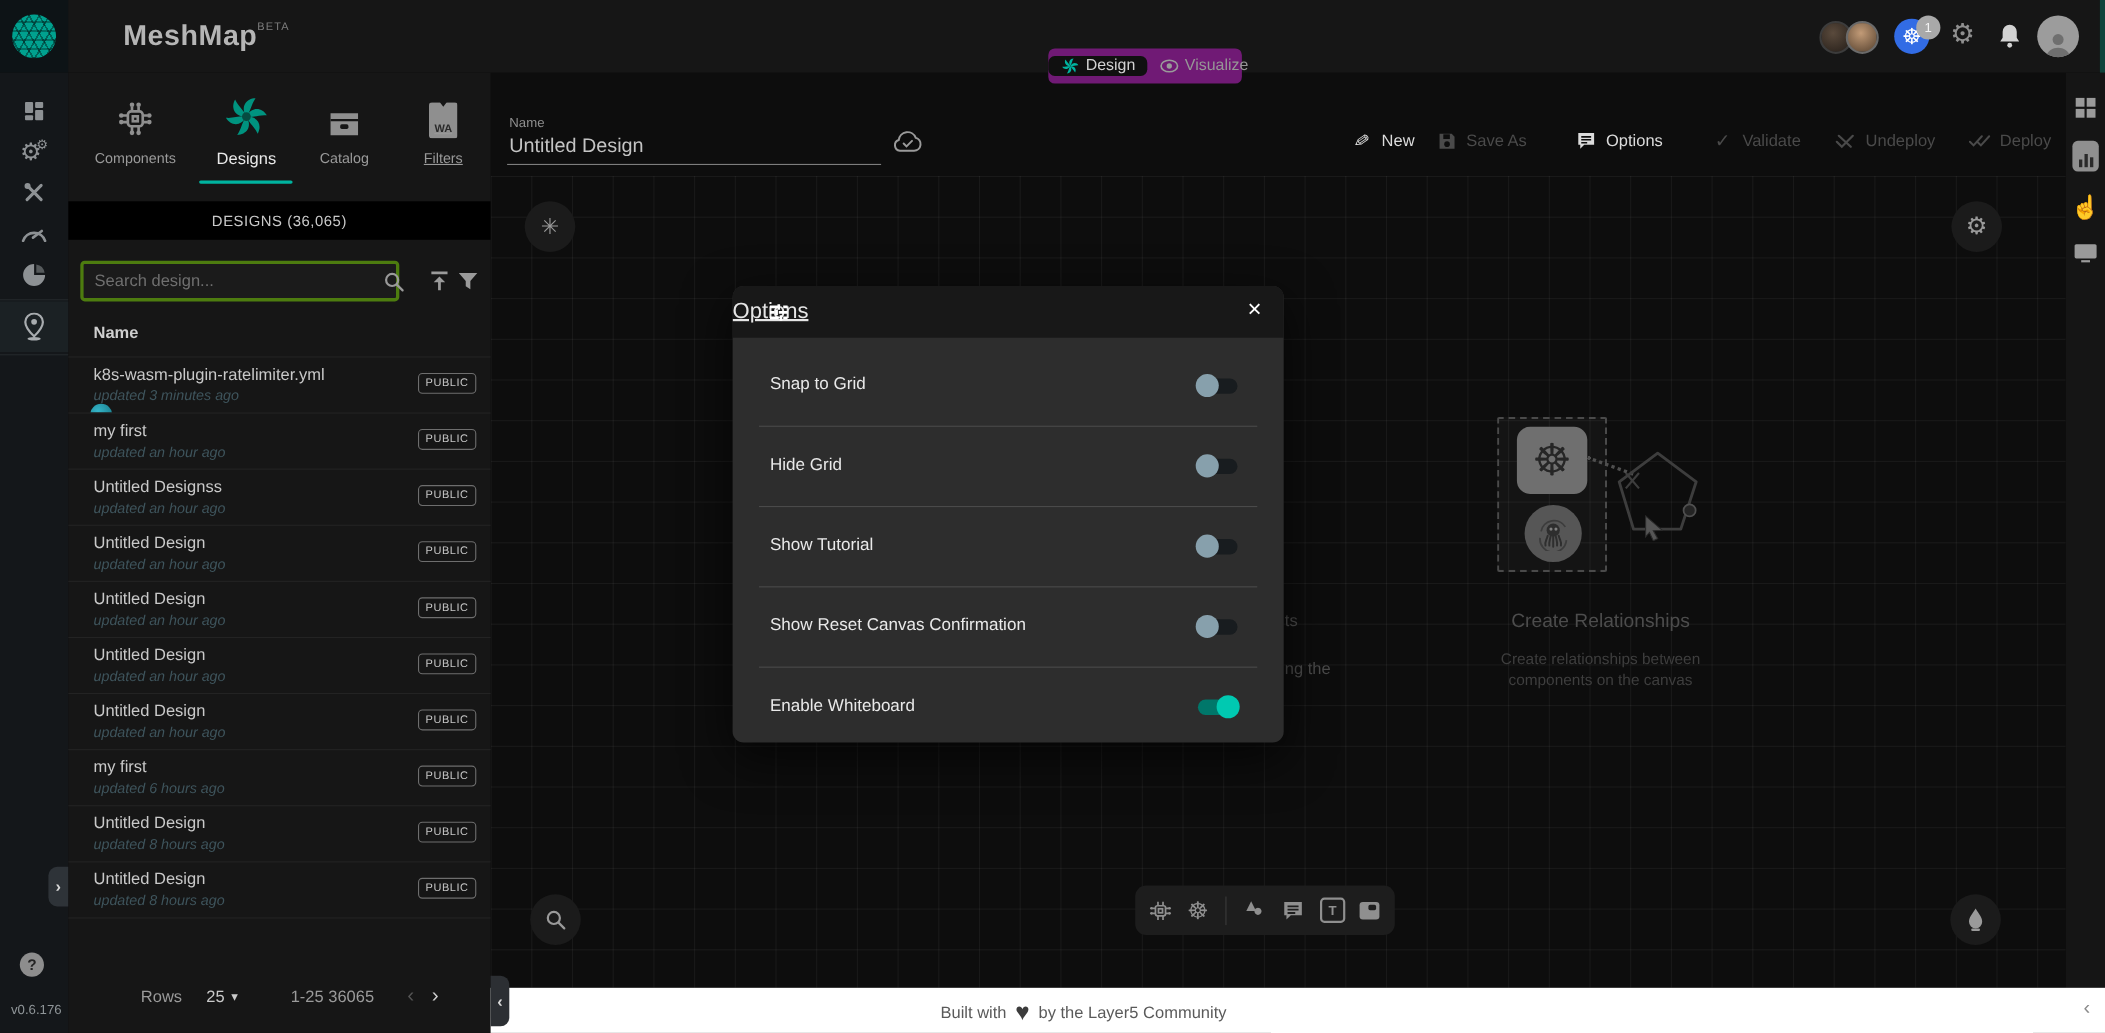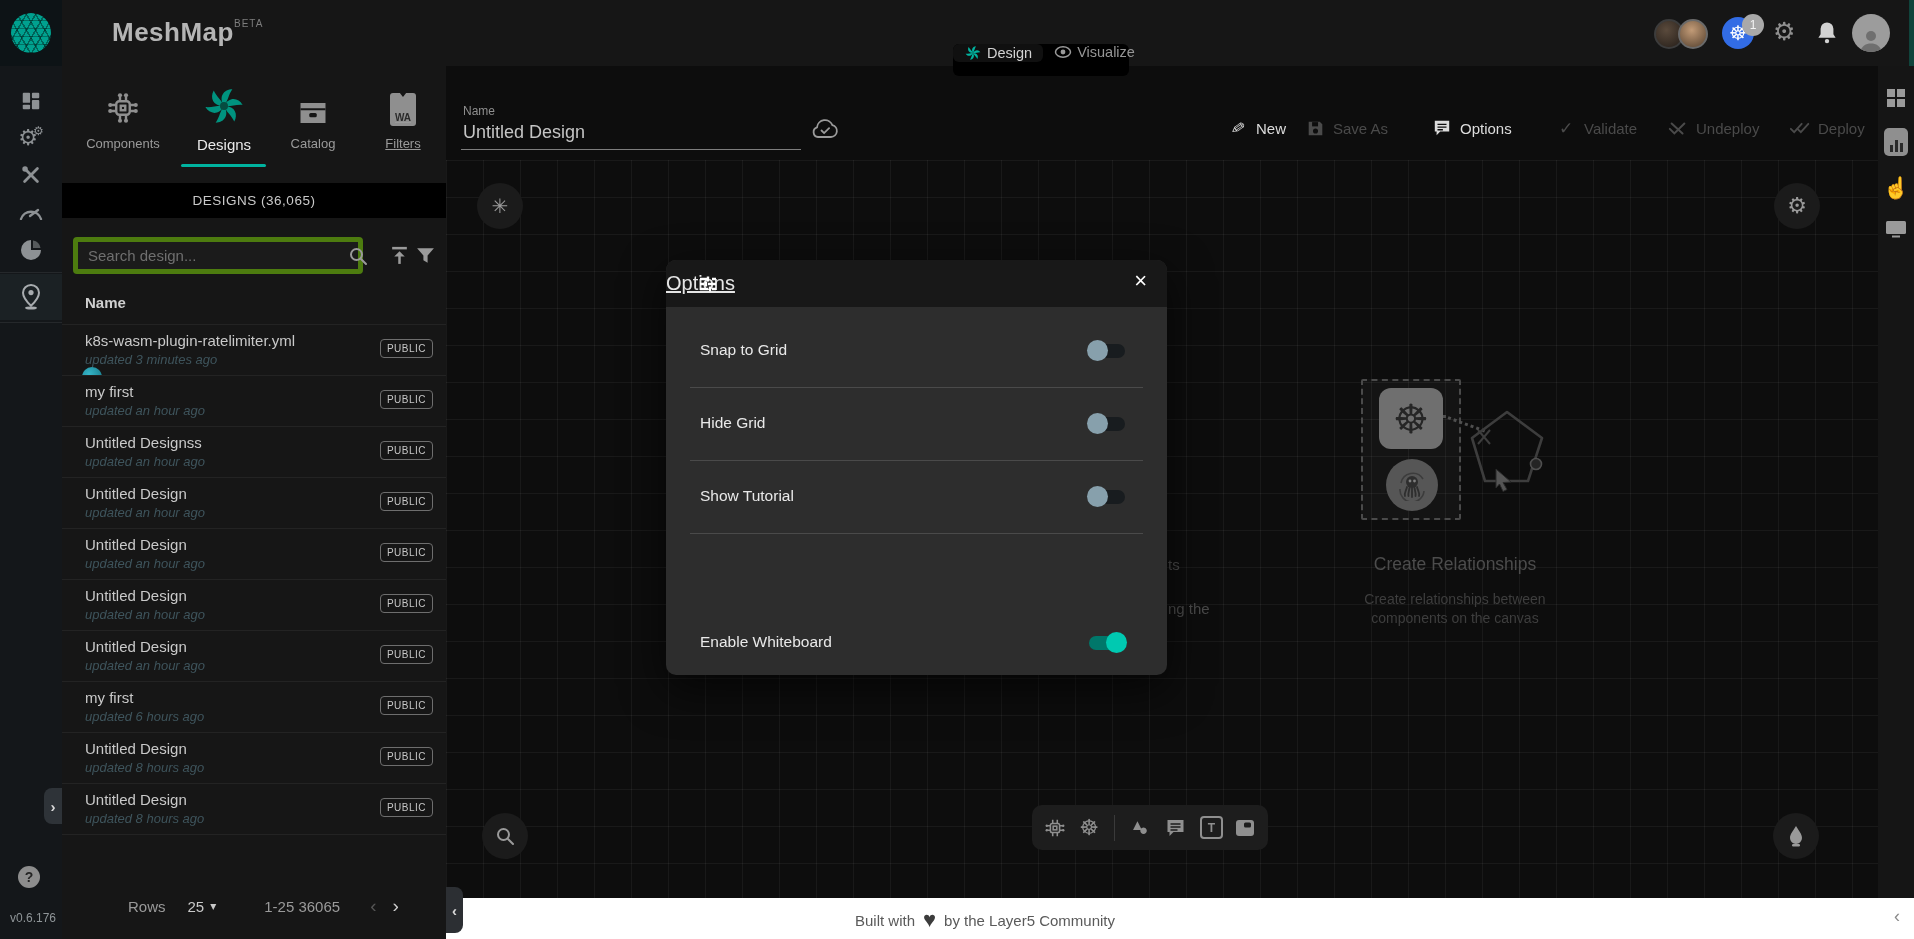--- a/index.html
+++ b/index.html
@@ -11,22 +11,22 @@
   .header{left:0;top:0;width:1914px;height:66px;background:#161616;z-index:40;}
   .logo-box{left:0;top:0;width:62px;height:66px;background:#0d1316;}
   .logo-circle{left:11px;top:13px;width:40px;height:40px;border-radius:50%;
      background:
        repeating-linear-gradient(60deg, rgba(0,0,0,.38) 0 1.5px, transparent 1.5px 8px),
        repeating-linear-gradient(-60deg, rgba(0,0,0,.38) 0 1.5px, transparent 1.5px 8px),
        repeating-linear-gradient(0deg, rgba(0,0,0,.30) 0 1.5px, transparent 1.5px 8px),
        #00A18F;}
   .app-title{left:112px;top:17px;font-size:26px;font-weight:bold;color:#b5b5b5;letter-spacing:.5px;}
   .app-beta{font-size:10px;color:#7d7d7d;vertical-align:14px;letter-spacing:1px;font-weight:normal;}
-  .mode-group{left:953px;top:44px;width:176px;height:32px;background:#000000;border-radius:6px;
-     display:flex;align-items:flex-start;}
+  .mode-group{left:953px;top:44px;width:176px;height:32px;background:#701a75;border-radius:6px;
+     display:flex;align-items:center;}
   .mode-seg{display:flex;align-items:center;gap:5px;padding:0 11px;border-radius:6px;font-size:14.5px;color:#969696;}
   .mode-seg.active{background:#101010;color:#d2d2d2;}
   .hdr-avatar{border-radius:50%;}
   .k8s-chip{left:1722px;top:17px;width:32px;height:32px;border-radius:50%;background:#326CE5;
      display:flex;align-items:center;justify-content:center;color:#fff;font-size:20px;}
   .k8s-badge{left:1742px;top:14px;width:22px;height:22px;border-radius:50%;background:#a9a9a9;
      color:#f4f4f4;font-size:12px;display:flex;align-items:center;justify-content:center;z-index:2;}
   .hdr-glyph{font-size:25px;color:#8f8f8f;line-height:1;}
   .profile-circle{left:1852px;top:14px;width:38px;height:38px;border-radius:50%;background:#9c9c9c;
      display:flex;align-items:flex-end;justify-content:center;overflow:hidden;}
@@ -42,21 +42,21 @@
      font-weight:bold;font-size:14px;display:flex;align-items:center;justify-content:center;}
   .version{left:6px;top:845px;width:54px;text-align:center;font-size:12px;color:#8f9598;}
   
   .panel{left:62px;top:66px;width:384px;height:873px;background:#161616;z-index:20;}
   .tab{position:absolute;top:20px;width:90px;text-align:center;color:#9a9a9a;font-size:13px;}
   .tab .tab-icon{height:40px;display:flex;align-items:flex-end;justify-content:center;margin-bottom:10px;}
   .tab.active{color:#e9e9e9;font-size:15px;}
   .tab-underline{left:119px;top:98px;width:85px;height:3px;background:#00B39F;border-radius:2px;}
   .designs-bar{left:0;top:117px;width:384px;height:35px;background:#000;display:flex;align-items:center;
      justify-content:center;font-size:13.5px;color:#c9c9c9;letter-spacing:.5px;}
-  .search-box{left:11px;top:171px;width:290px;height:37px;background:#1b1b1b;border:5px solid #4d7c0f;
+  .search-box{left:11px;top:171px;width:290px;height:37px;background:#1b1b1b;border:3px solid #4d7c0f;
      border-radius:4px;color:#bdbdbd;font-size:15px;padding:0 36px 0 10px;outline:none;}
   .search-box::placeholder{color:#6f6f6f;}
   .col-header{left:23px;top:228px;font-size:15px;font-weight:bold;color:#cfcfcf;}
   .list{left:0;top:258px;width:384px;}
   .design-row{position:relative;height:50px;border-top:1px solid #232323;overflow:hidden;}
   .row-name{position:absolute;left:23px;top:7px;font-size:15px;color:#c9c9c9;white-space:nowrap;}
   .row-updated{position:absolute;left:23px;top:27px;font-size:13px;font-style:italic;color:#3e545c;}
   .row-badge{position:absolute;right:13px;top:14px;border:1px solid #6e6e6e;border-radius:4px;
      padding:3px 6px;font-size:10px;color:#c6c6c6;letter-spacing:.5px;}
   .row-peek{position:absolute;left:20px;top:42px;width:20px;height:20px;border-radius:50%;
@@ -582,20 +582,27 @@
       </span>
     <span class="opt-divider"></span>
   </div>
   <div class="opt-row" style="top:128px;">
     <span class="opt-label">Hide Grid</span>
     <span class="toggle">
         <span class="knob"></span>
       </span>
     <span class="opt-divider"></span>
   </div>
+  <div class="opt-row" style="top:274px;">
+    <span class="opt-label">Show Reset Canvas Confirmation</span>
+    <span class="toggle">
+        <span class="knob"></span>
+      </span>
+    <span class="opt-divider"></span>
+  </div>
   <div class="opt-row" style="top:347px;">
     <span class="opt-label">Enable Whiteboard</span>
     <span class="toggle on">
         <span class="knob"></span>
       </span>
 
   </div>
 </div>
 
 <div class="abs right-rail">

